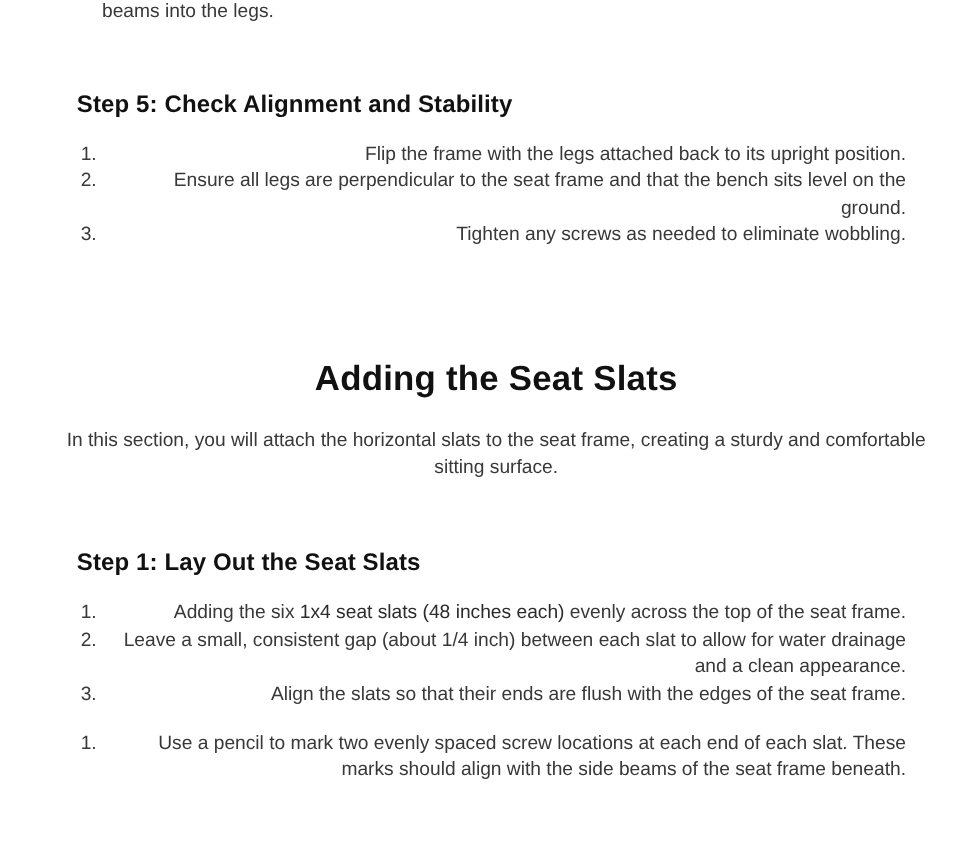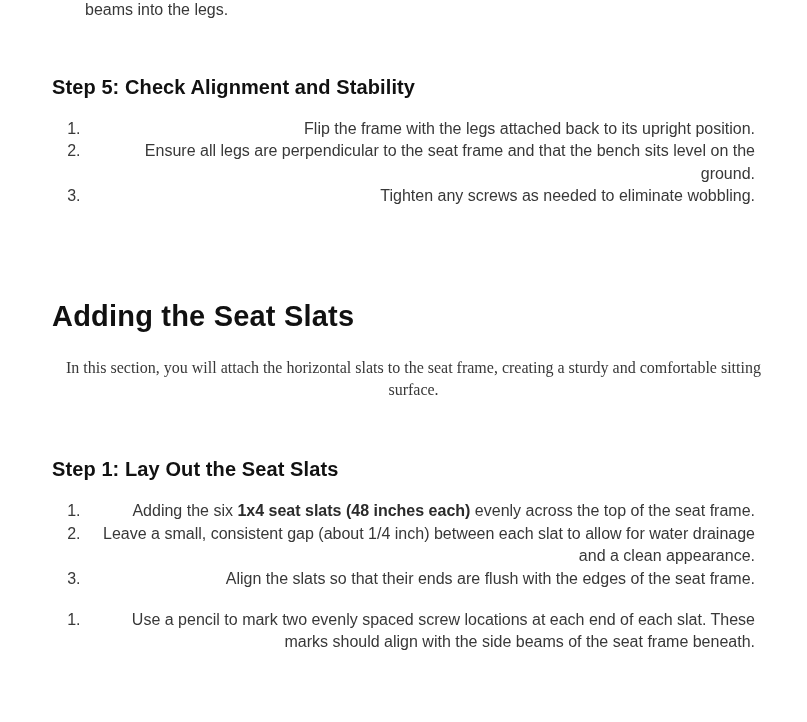--- a/index.html
+++ b/index.html
@@ -17,58 +17,57 @@
   }
   .page {
     padding: 0 32px 0 52px; 
   }
   .fragment {
     margin: 0 0 0 33px;
     font-size: 16px;
     line-height: 20px;
   }
   h2.step-heading {
-    margin: 55px 0 0 0;
+    margin: 55px 0 0 12px;
     font-size: 20px;
     line-height: 24px;
     font-weight: 700;
     color: #111111;
     letter-spacing: 0.1px;
   }
   h2.step-heading.mt56 { margin-top: 56px; }
   h1.section-title {
     margin: 91px 0 0 0;
     font-size: 29px;
     line-height: 34px;
     font-weight: 700;
-    text-align: left;
+    text-align: center;
     color: #111111;
     letter-spacing: 0.2px;
   }
   p.section-intro {
     margin: 24px 0 0 0;
     font-size: 16px;
     line-height: 22.4px;
     text-align: center;
-    font-family: Liberation Serif, serif;
   }
   ol.step-list {
     margin: 19px 0 0 0;
     padding: 0 20px 0 33px;
     font-size: 16px;
     line-height: 22.4px;
     text-align: right;
   }
   ol.step-list li {
     padding-left: 2px;
   }
   ol.step-list li::marker {
     color: #383838;
   }
-  strong { font-weight: 700; color: #2b2b2b; }
+  strong { font-weight: 400; color: #2b2b2b; }
 </style>
 </head>
 <body>
 
 <div class="page">
 
   <div class="fragment">beams into the legs.</div>
 
   <h2 class="step-heading">Step 5: Check Alignment and Stability</h2>
 

